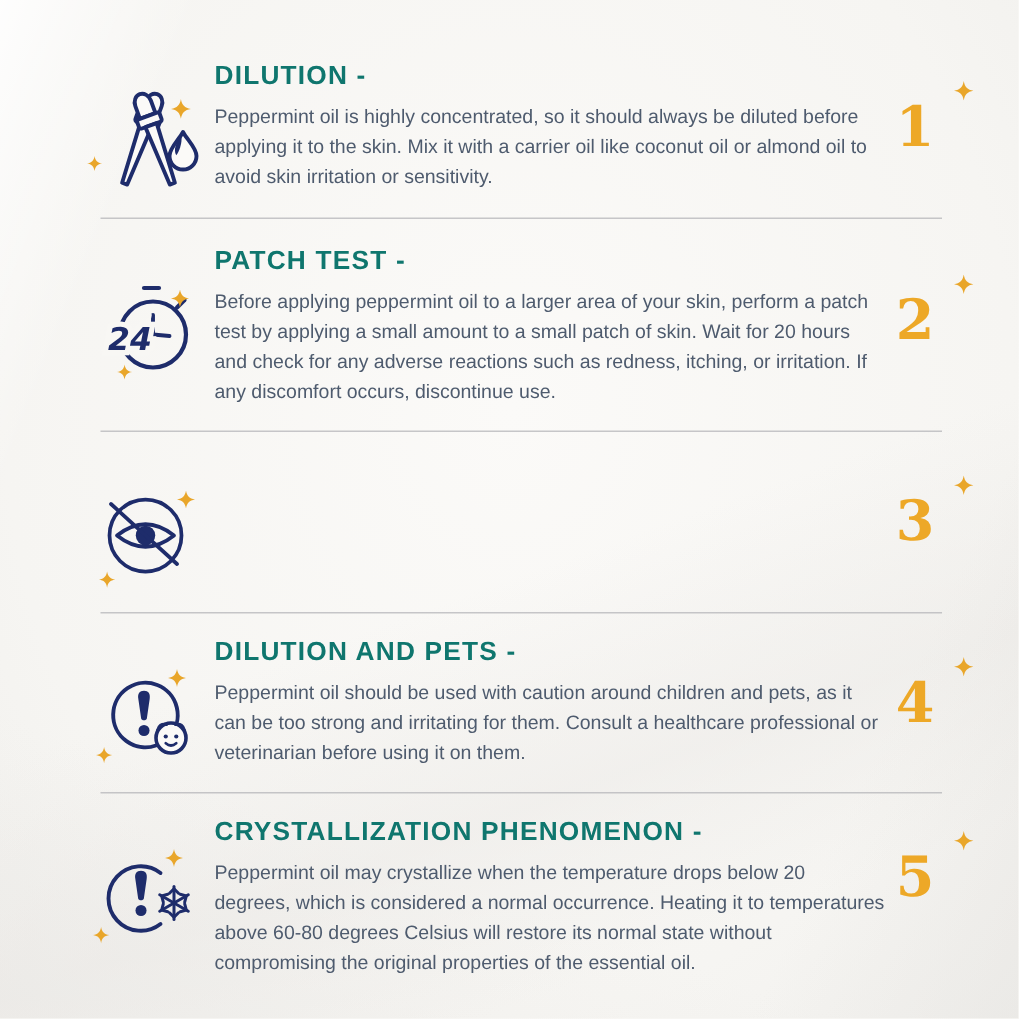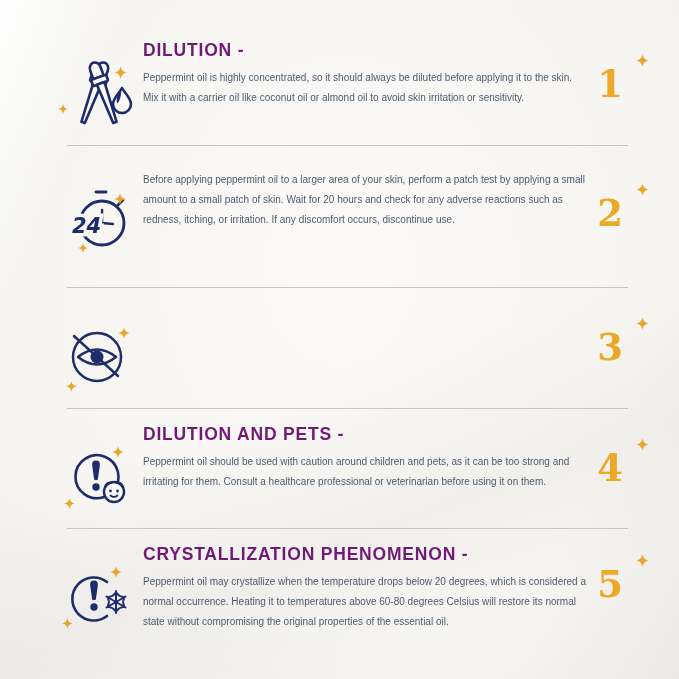--- a/index.html
+++ b/index.html
@@ -23,26 +23,26 @@
   .icon-box{
     position:absolute;left:52px;top:8px;width:92px;height:92px;
   }
   .icon-box svg{position:absolute;left:0;top:0;}
   .content{
     position:absolute;left:143px;top:0;width:447px;
   }
   .sec-title{
     margin:0;
     font-size:17.5px;font-weight:bold;letter-spacing:0.8px;
-    color:#701a75;
+    color:#0f766e;
     font-family:"Liberation Sans", sans-serif;
   }
   .sec-body{
     margin:7px 0 0 0;
-    font-size:10px;line-height:20px;color:#4e5b6e;
+    font-size:13px;line-height:20px;color:#4e5b6e;
   }
   .num-box{
     position:absolute;left:584px;width:52px;text-align:center;
   }
   .num{
     font-family:"DejaVu Serif", serif;
     font-weight:bold;font-size:37px;line-height:1;
     color:#eda827;display:inline-block;position:relative;
   }
   .num-sparkle{
@@ -115,20 +115,21 @@
         <line class="navy-stroke" stroke-width="2.8" x1="44" y1="15" x2="54" y2="15"></line>
         <line class="navy-stroke" stroke-width="2.8" x1="66" y1="28" x2="71" y2="23"></line>
         <line class="navy-stroke" stroke-width="2.6" x1="50" y1="33" x2="50" y2="46"></line>
         <line class="navy-stroke" stroke-width="2.6" x1="50" y1="46" x2="61" y2="47"></line>
         <text x="20" y="56" font-family="DejaVu Sans, sans-serif" font-size="21" font-weight="bold" font-style="italic" fill="#1e2c6b" stroke="#f8f7f4" stroke-width="7" paint-order="stroke">24</text>
         <use href="#sp4" class="sp" transform="translate(62,16) scale(0.5)"></use>
         <use href="#sp4" class="sp" transform="translate(26,66) scale(0.42)"></use>
       </svg>
     </div>
     <div class="content">
+      <h2 class="sec-title">PATCH TEST -</h2>
       <p class="sec-body">Before applying peppermint oil to a larger area of your skin, perform a patch test by applying a small amount to a small patch of skin. Wait for 20 hours and check for any adverse reactions such as redness, itching, or irritation. If any discomfort occurs, discontinue use.</p>
     </div>
     <div class="num-box" style="top:32px;">
       <span class="num">2</span>
       <svg class="num-sparkle" viewBox="0 0 24 24">
           <use href="#sp4" class="sp"></use>
         </svg>
     </div>
   </div>
   <div class="divider" style="top:287px;"></div>

